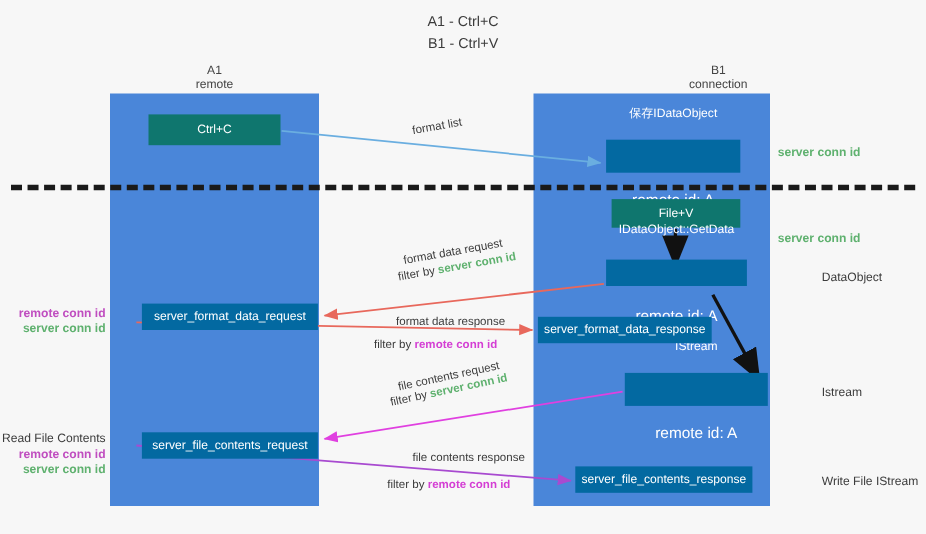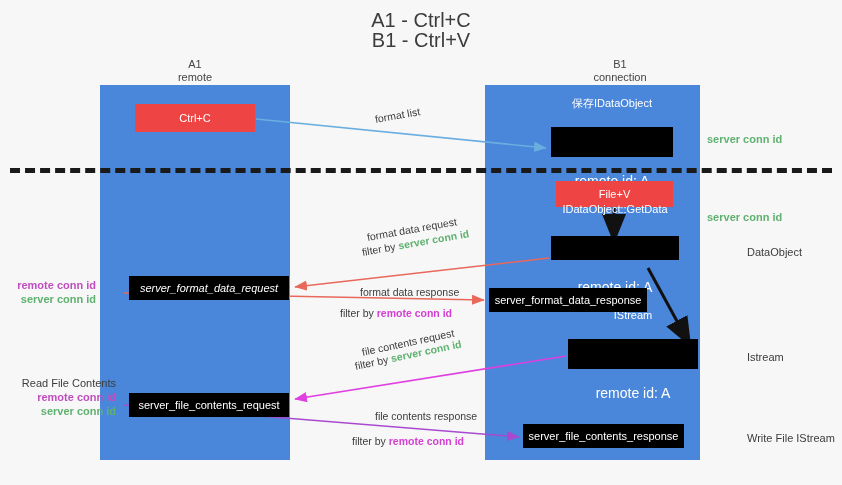--- a/index.html
+++ b/index.html
@@ -8,79 +8,79 @@
     background:#f7f7f7;
     font-family:"Liberation Sans","DejaVu Sans",sans-serif;
     position:relative;overflow:hidden;
   }
   #stage{position:absolute;inset:0;}
   .abs{position:absolute;}
 
   
   #title{
     left:0;right:0;top:10px;text-align:center;
-    font-size:20px;color:#3c3c3c;line-height:20px;
+    font-size:13px;color:#3c3c3c;line-height:20px;
   }
 
   
   .lane-head{
     text-align:center;font-size:11px;color:#444;line-height:13px;
   }
   #head-a1{left:120px;top:58px;width:150px;}
-  #head-b1{left:545px;top:58px;width:150px;}
+  #head-b1{left:578px;top:58px;width:150px;}
 
   
   .lane{background:#4a86d9;}
   #lane-a1{left:100px;top:85px;width:190px;height:375px;}
   #lane-b1{left:485px;top:85px;width:215px;height:375px;}
 
   
   #separator{
     left:10px;top:168px;width:822px;height:0;
     border-top:5px dashed #1a1a1a;
   }
 
   
   .node{
     box-sizing:border-box;
     display:flex;flex-direction:column;
     align-items:center;justify-content:center;
     color:#fff;font-size:11px;line-height:13px;
     text-align:center;padding:3px 6px;
   }
-  .node.green{background:#ef4444;}
-  .node.orange{background:#000000;gap:37px;}
+  .node.green{background:#0f766e;}
+  .node.orange{background:#0369a1;gap:37px;}
   .node .l2{font-size:14px;margin-top:28px;}
 
   #n-ctrlc{left:135px;top:104px;width:120px;height:28px;}
   #n-saveobj{left:551px;top:127px;width:122px;height:30px;}
   #n-ctrlv{left:556px;top:181px;width:117px;height:26px;}
   #n-getdata{left:551px;top:236px;width:128px;height:24px;}
   #n-istream{left:568px;top:339px;width:130px;height:30px;}
-  #n-fmtreq{left:129px;top:276px;width:160px;height:24px;font-style:italic;}
+  #n-fmtreq{left:129px;top:276px;width:160px;height:24px;}
   #n-fmtresp{left:489px;top:288px;width:158px;height:24px;}
   #n-filereq{left:129px;top:393px;width:160px;height:24px;}
   #n-fileresp{left:523px;top:424px;width:161px;height:24px;}
 
   
   .side{font-size:11px;line-height:14px;}
   .side.green-txt{color:#5fb16f;font-weight:bold;}
   .side.plain{color:#3c3c3c;margin-left:40px;}
   #s-conn1{left:707px;top:132px;}
   #s-conn2{left:707px;top:210px;}
   #s-dataobject{left:707px;top:245px;}
   #s-istream{left:707px;top:350px;}
   #s-writefile{left:707px;top:431px;}
 
   
   .lbl-remote{color:#c04ec0;font-weight:bold;}
   .lbl-server{color:#5fb16f;font-weight:bold;}
   .leftblock{font-size:11px;line-height:14px;text-align:right;width:96px;}
   #l-block1{left:0px;top:278px;}
-  #l-block2{left:0px;top:376px;padding-left:20px;}
+  #l-block2{left:0px;top:392px;}
   #l-readfile{color:#3c3c3c;font-size:11px;}
 
   
   .edge-lbl{
     font-size:10.5px;color:#3c3c3c;line-height:14px;
     white-space:nowrap;
   }
   .edge-lbl .tint-green{color:#5fb16f;font-weight:bold;}
   .edge-lbl .tint-magenta{color:#d43fd4;font-weight:bold;}
   .rot-n10{transform:rotate(-10deg);transform-origin:left center;}

